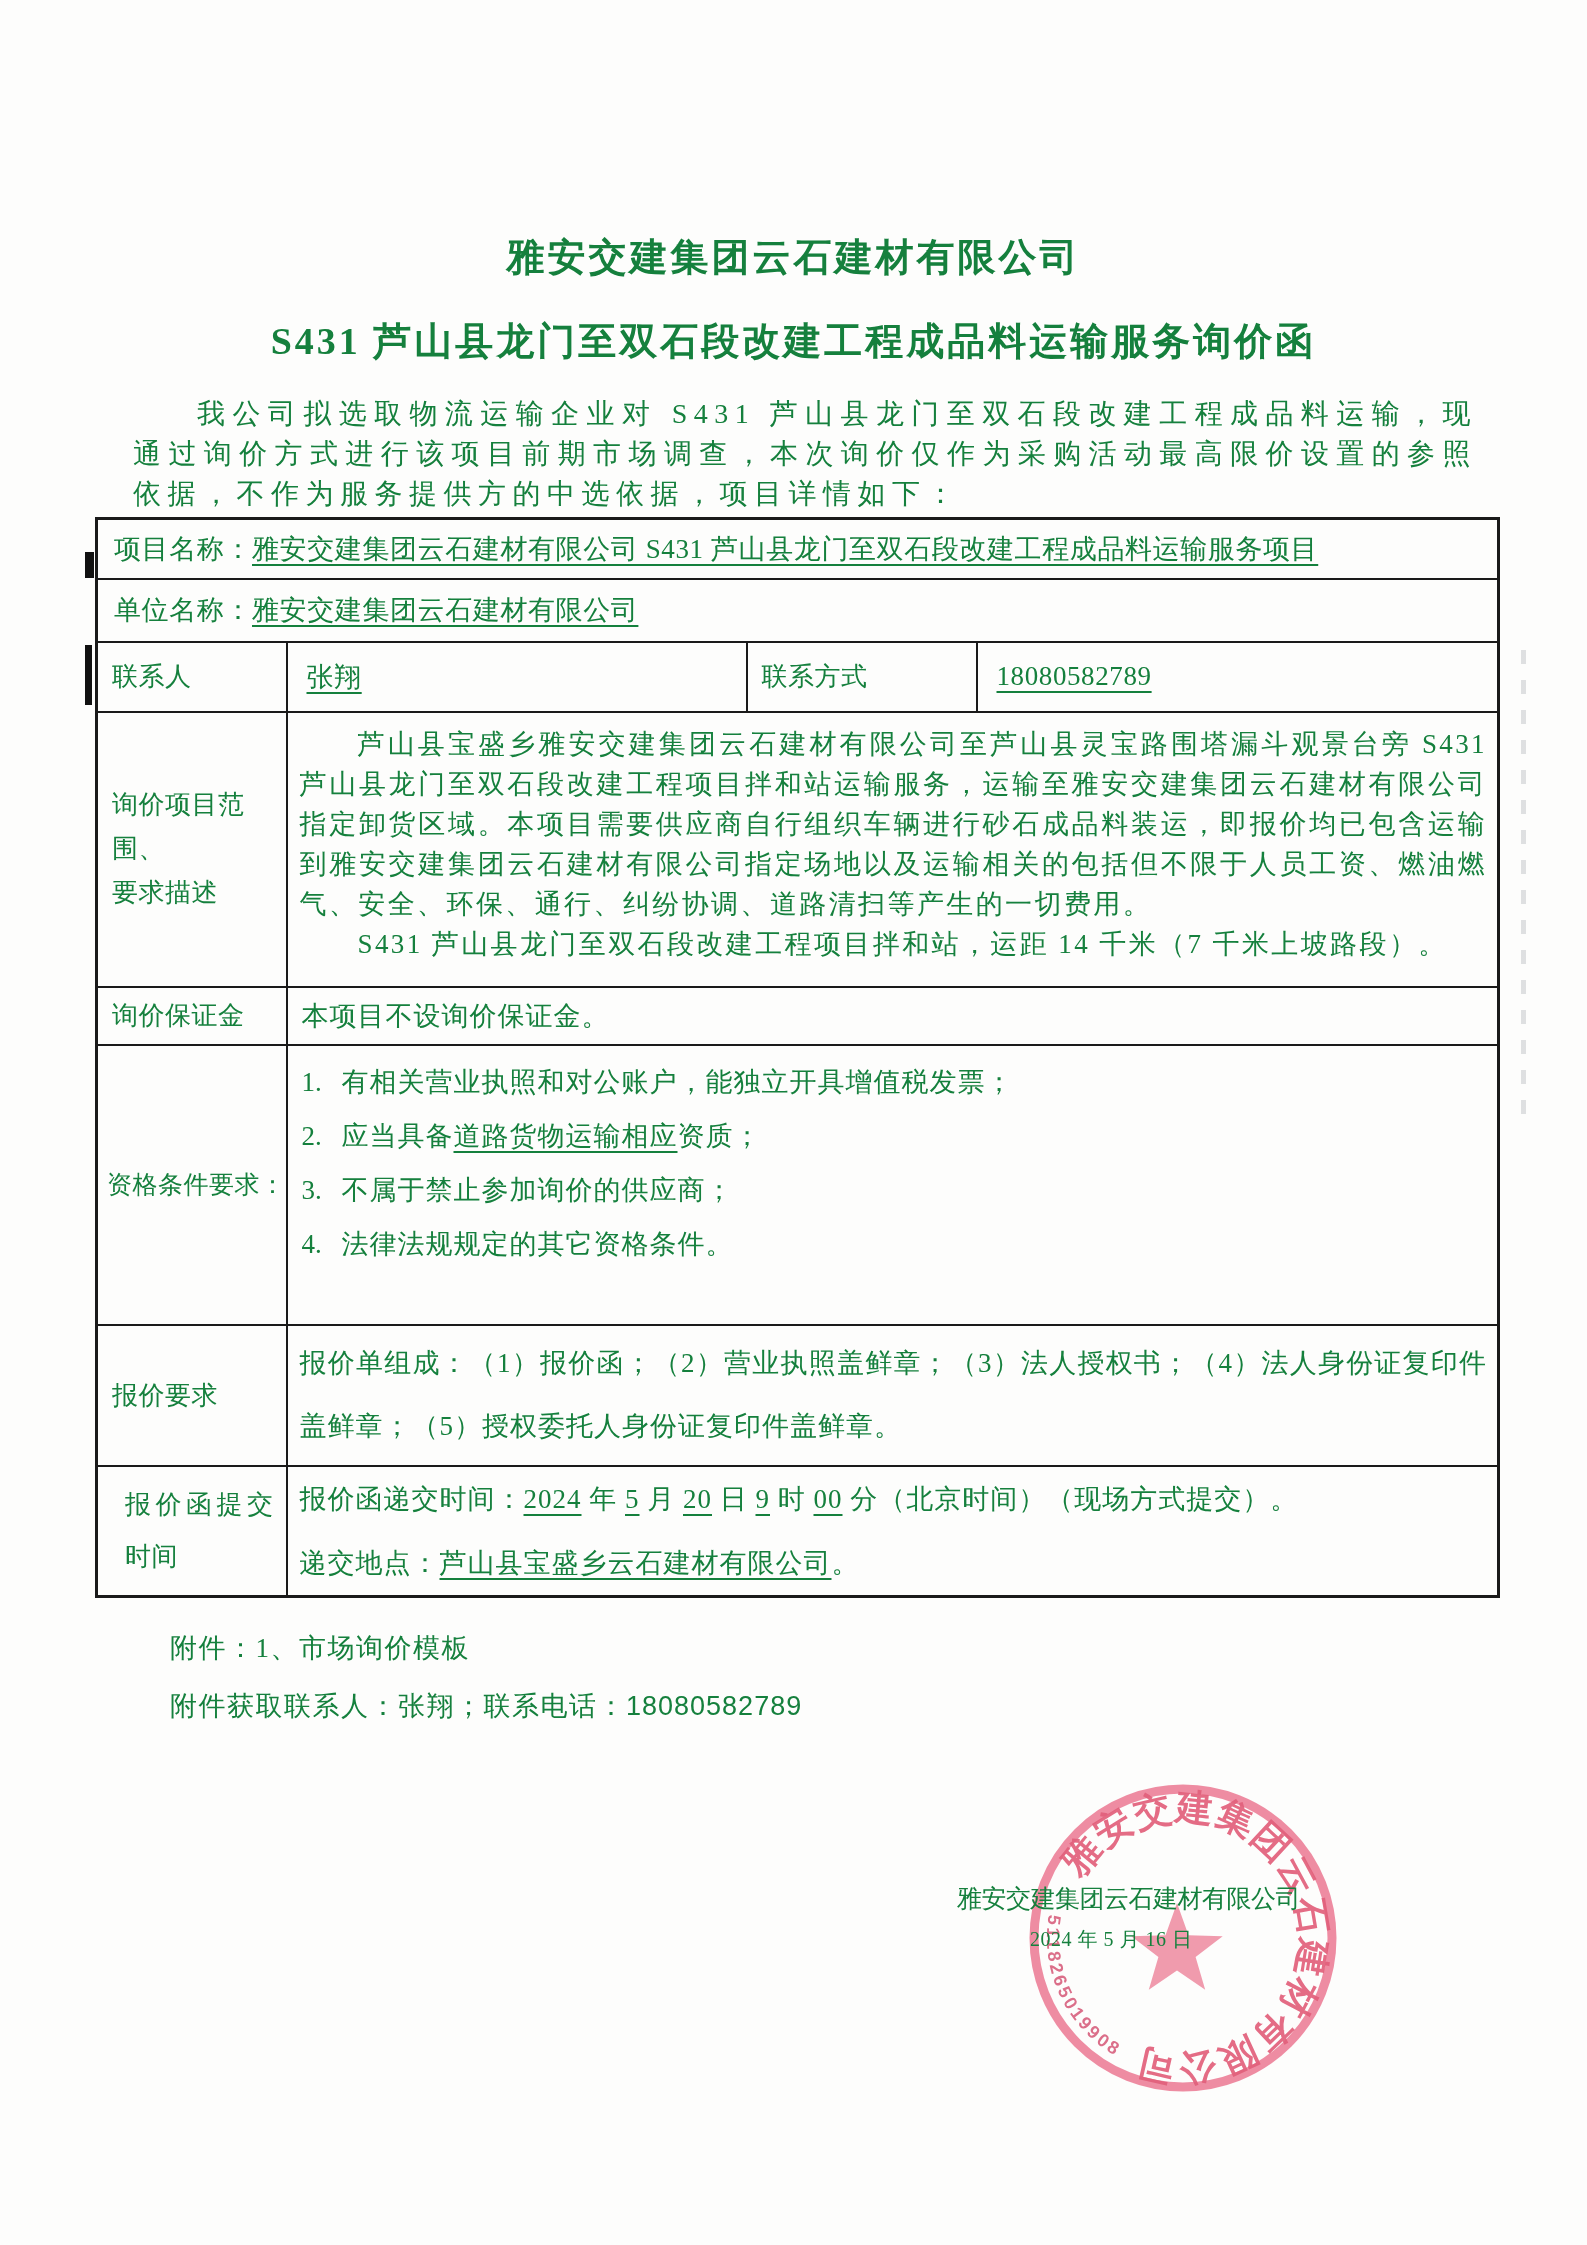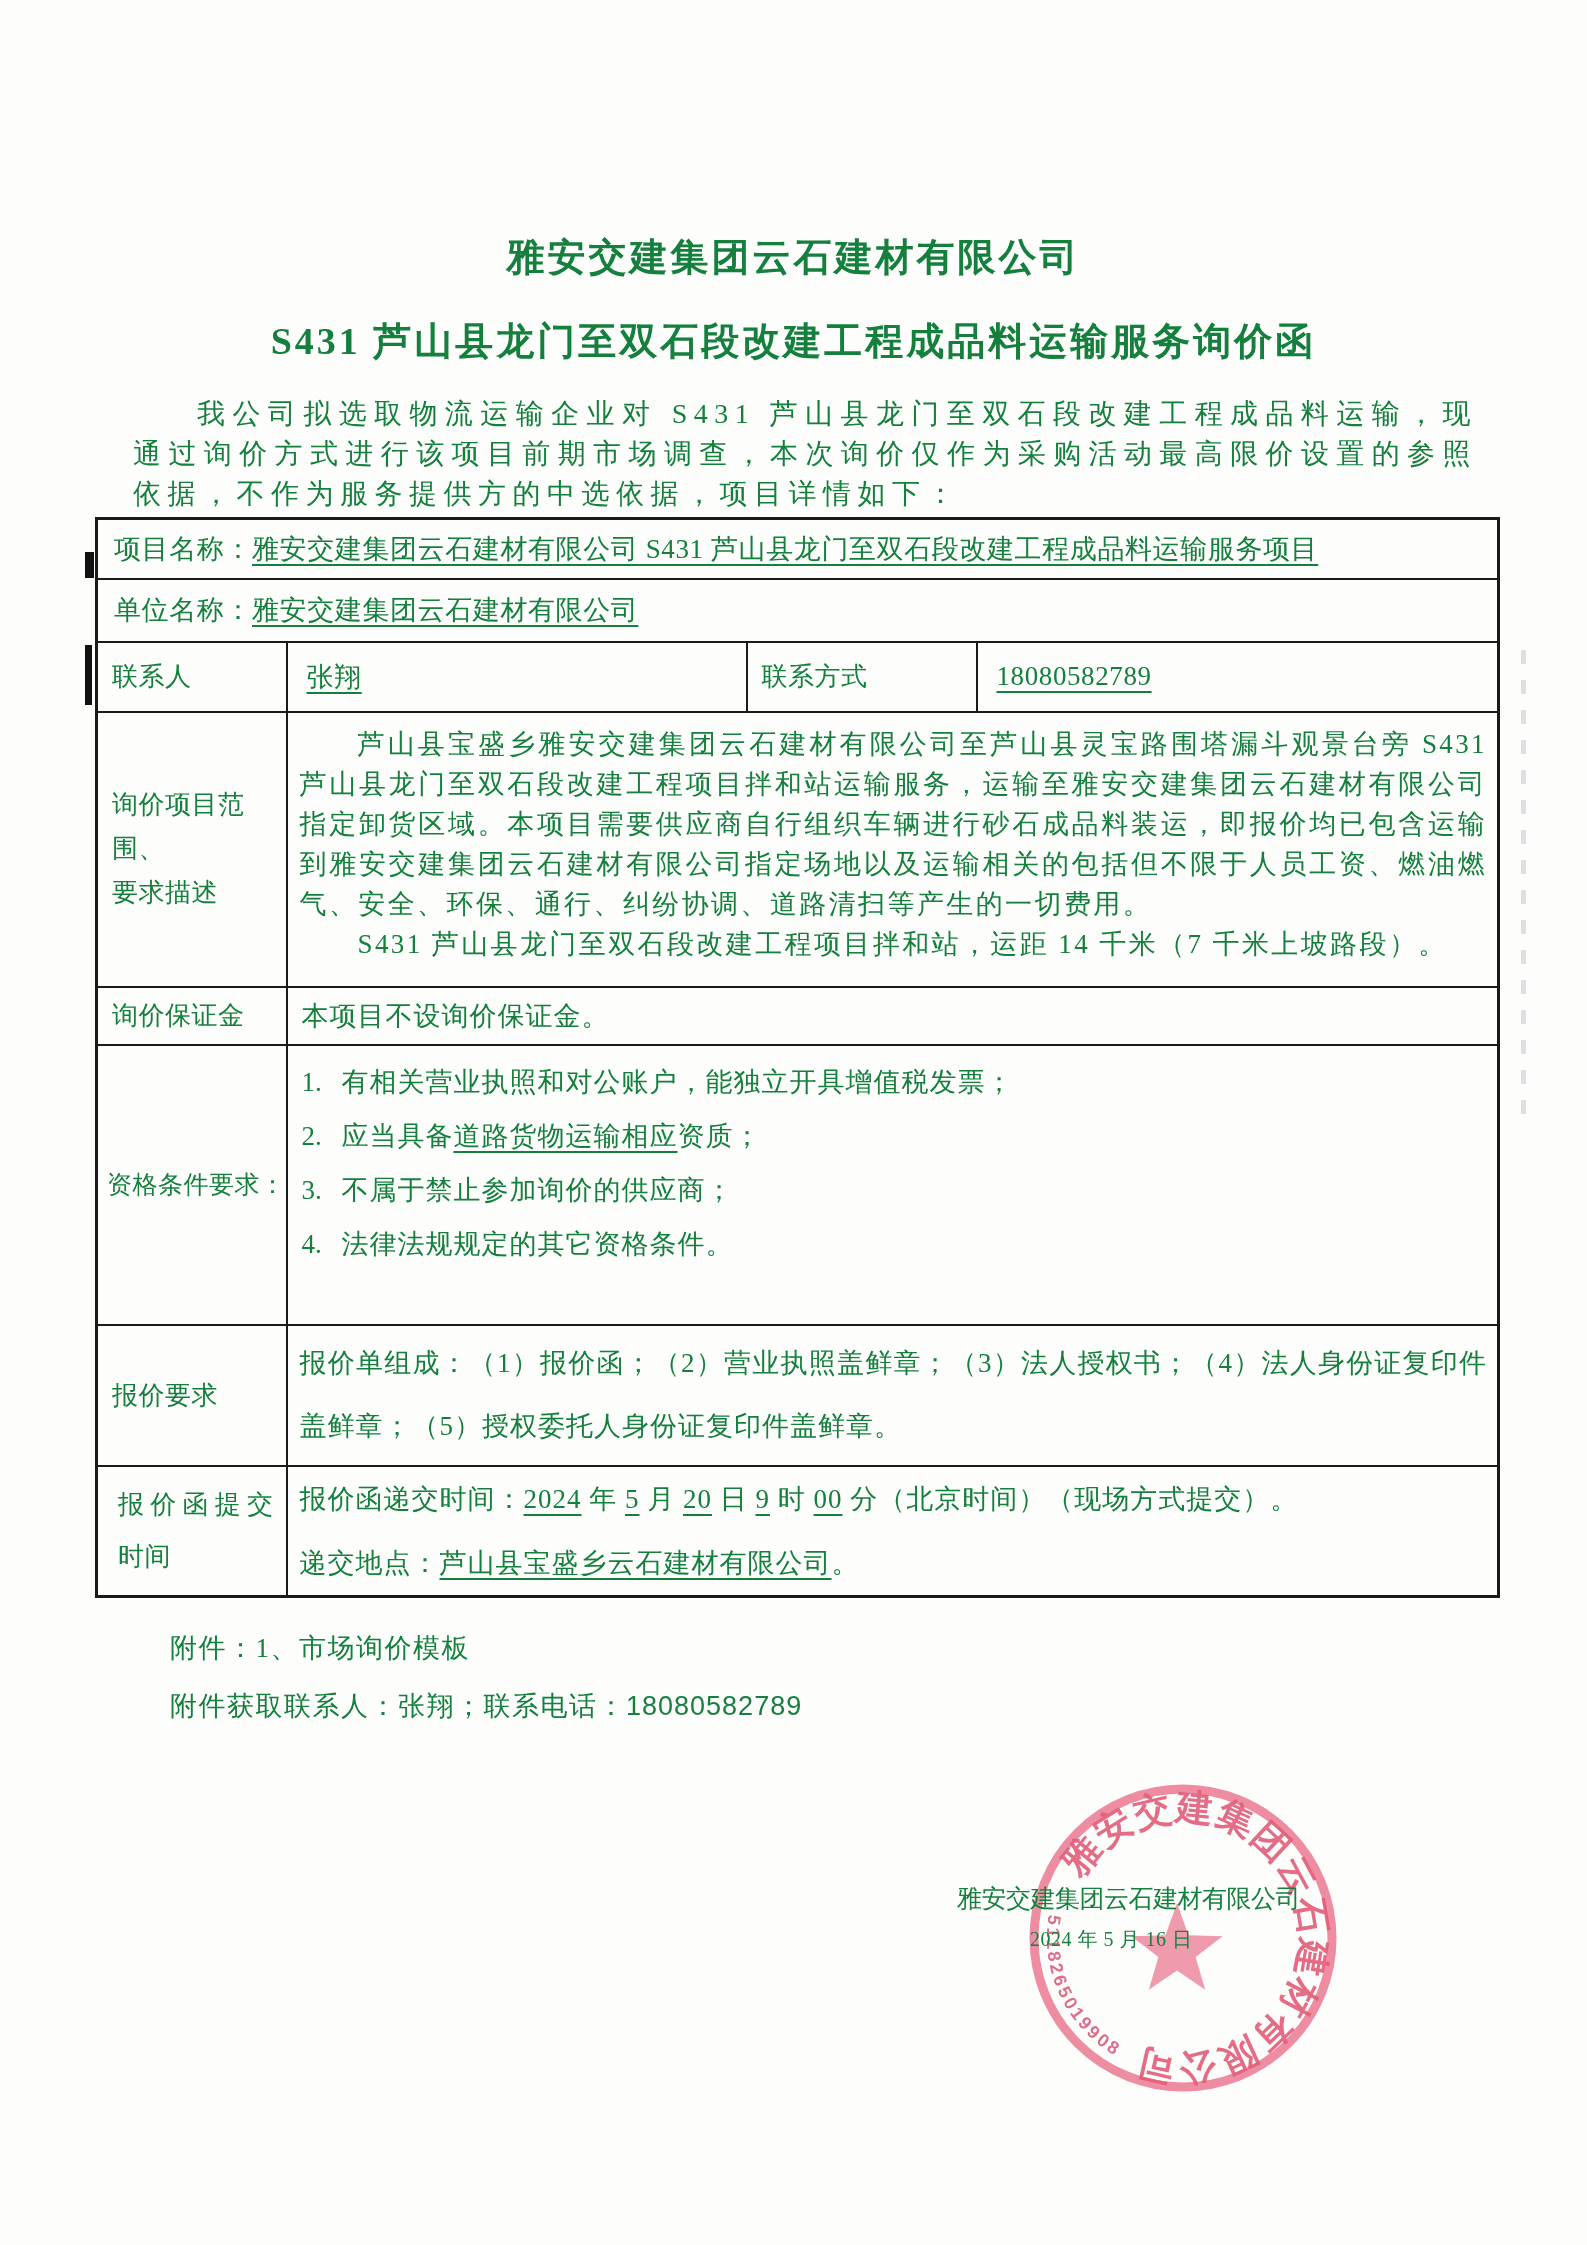--- a/index.html
+++ b/index.html
@@ -32,21 +32,21 @@
   td.inline-cell { padding-left:16px; letter-spacing:0.6px; }
   td.val { padding-left:19px; letter-spacing:0.6px; }
   td.scope-content { vertical-align:top; padding:11px 10px 22px 12px; }
   .scope-content p { font-size:27px; line-height:40px; letter-spacing:2.4px; text-align:justify; text-indent:58px; }
   td.qual-content { vertical-align:top; padding:9px 10px 0 14px; }
   .qual-item { line-height:54px; letter-spacing:1px; white-space:nowrap; }
   .qual-item .num { display:inline-block; width:40px; letter-spacing:0; }
   td.quote-content { padding:0 10px 0 12px; line-height:63px; letter-spacing:1px; text-align:justify; }
   td.submit-content { padding:0 10px 0 12px; }
   .submit-line { line-height:64px; letter-spacing:1px; white-space:nowrap; }
-  td.submit-lbl { text-align:justify; padding-left:20px; padding-right:12px; line-height:52px; }
+  td.submit-lbl { text-align:justify; padding-left:27px; padding-right:12px; line-height:52px; }
   td.deposit-val { padding-left:14px; letter-spacing:1px; }
   .scope-lbl-line { line-height:44px; }
   .u { text-decoration:underline; text-decoration-thickness:2px; text-underline-offset:6px; }
   .att-line1 { position:absolute; left:170px; top:1630px; font-size:27px; letter-spacing:1.5px; }
   .att-line2 { position:absolute; left:170px; top:1688px; font-size:27px; letter-spacing:1.5px; }
   .att-phone { font-family:"Liberation Sans","DejaVu Sans",sans-serif; font-size:27px; letter-spacing:1px; }
   .sig-company { position:absolute; left:957px; top:1882px; font-size:25px; letter-spacing:-0.5px; z-index:3; }
   .sig-date { position:absolute; left:1030px; top:1926px; font-size:20px; letter-spacing:0.5px; z-index:3; }
   .stamp { position:absolute; left:1026px; top:1781px; z-index:2; }
   

